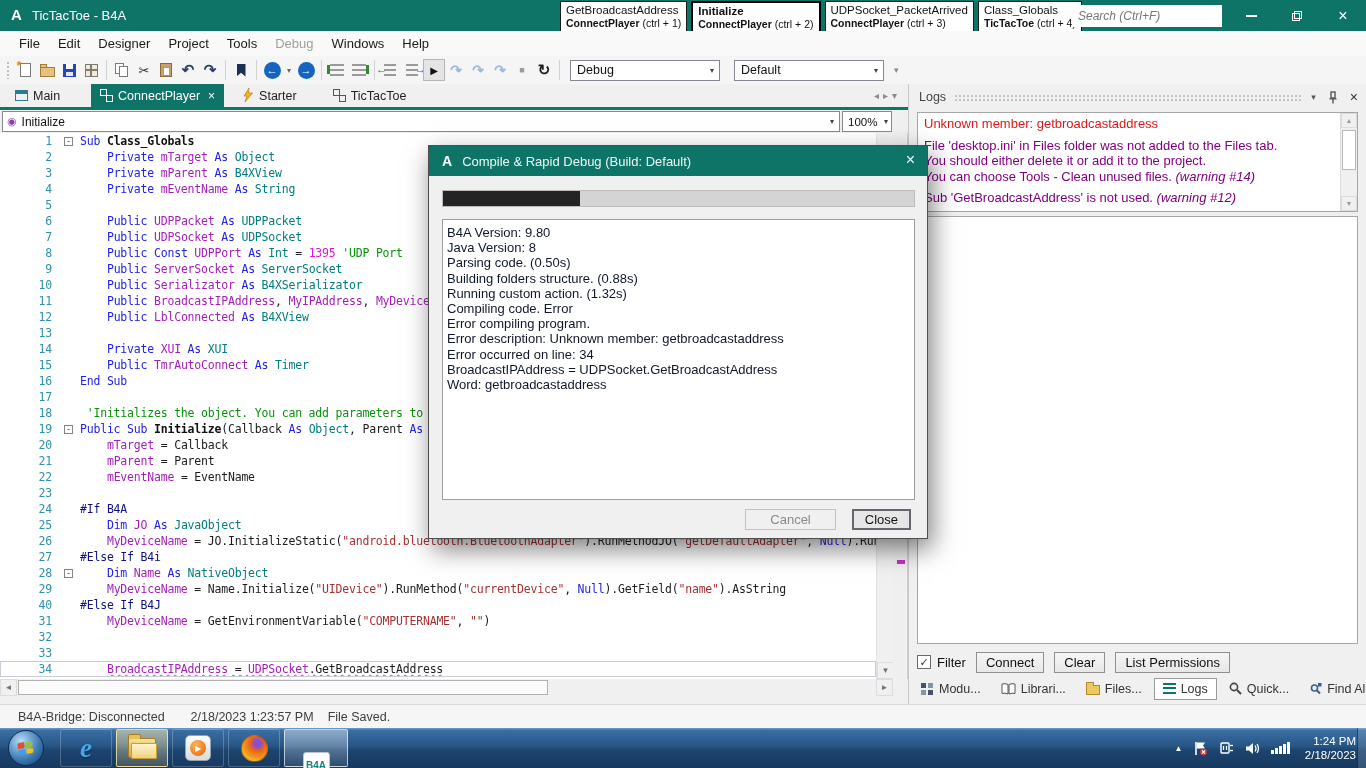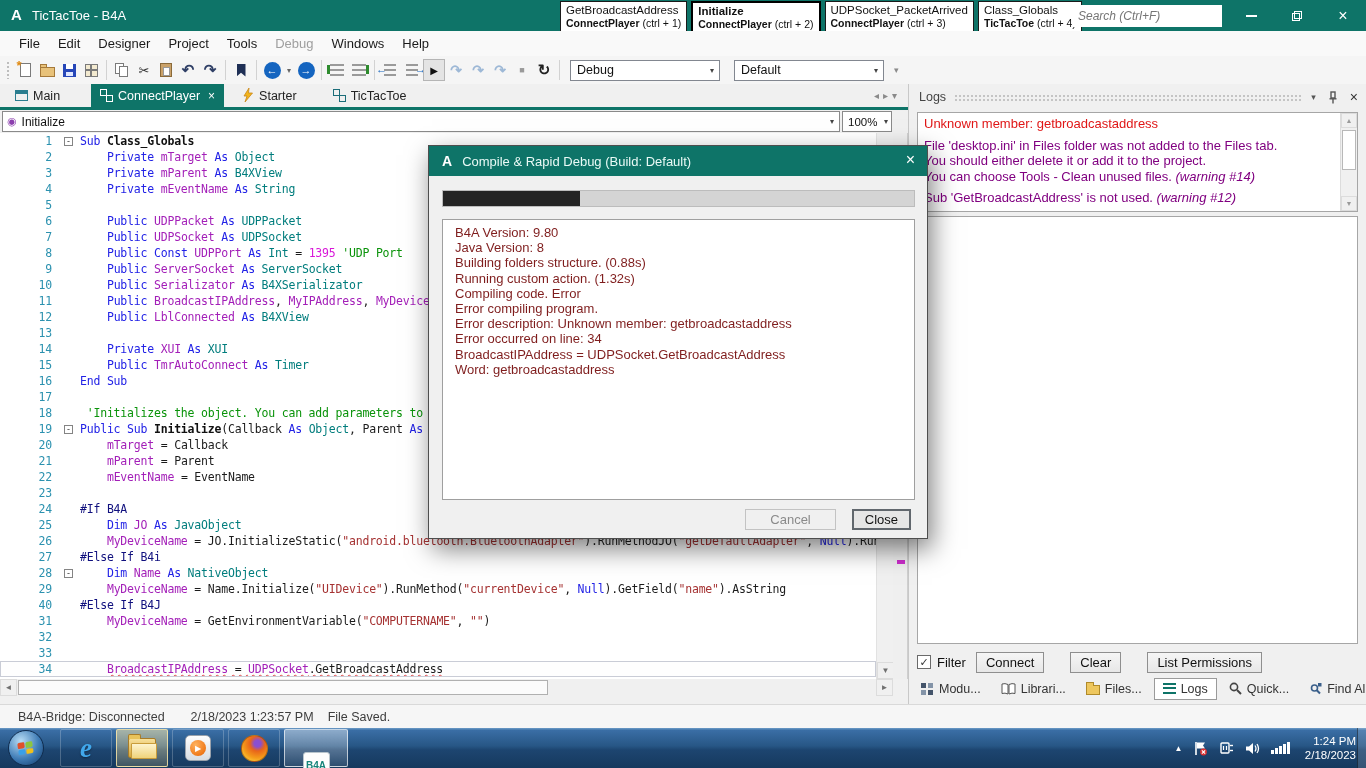--- a/index.html
+++ b/index.html
@@ -124,21 +124,21 @@
   .edgap { position:absolute; left:0; top:696px; width:908px; height:8px; background:#f0f0f0; }
 
   
   .dialog { position:absolute; left:428px; top:145px; width:500px; height:394px; background:#f0f0f0; border:1px solid #4e4e4e; box-shadow:4px 10px 24px rgba(0,0,0,0.5); z-index:60; }
   .dlg-title { position:absolute; left:0; top:0; width:100%; height:30px; background:#0e7468; display:flex; align-items:center; }
   .dlg-logo { color:#fff; font-weight:bold; font-size:14px; margin-left:13px; }
   .dlg-text { color:#eafaf6; font-size:13px; margin-left:10px; }
   .dlg-close { position:absolute; right:12px; top:5px; color:#fff; font-size:16px; cursor:pointer; }
   .progress { position:absolute; left:13px; top:44px; width:473px; height:17px; background:#d4d4d4; border:1px solid #bcbcbc; }
   .progress .fill { height:100%; background:#242424; }
-  .dlg-log { position:absolute; left:13px; top:73px; width:473px; height:281px; background:#fff; border:1px solid #9f9f9f; padding:5px 12px; font-size:13px; color:#7f1d1d; line-height:15.2px; overflow:hidden; }
+  .dlg-log { position:absolute; left:13px; top:73px; width:473px; height:281px; background:#fff; border:1px solid #9f9f9f; padding:5px 4px; font-size:13px; color:#0f172a; line-height:15.2px; overflow:hidden; }
   .dlg-btns { position:absolute; right:16px; bottom:8px; display:flex; gap:16px; }
   .btn { font-size:13px; padding:2px 24px; background:linear-gradient(#f4f4f4,#e4e4e4); border:1px solid #8f8f8f; color:#111; cursor:pointer; }
   .btn.disabled { background:#f0f0f0; border:1px solid #c3c3c3; color:#8a8a8a; }
   .btn.focusd { border:2px solid #61676d; background:#e6e6e6; padding:1px 11px; }
 
   
   .logspanel { position:absolute; left:908px; top:84px; width:458px; height:620px; background:#f0f0f0; border-left:1px solid #c8c8c8; }
   .lp-head { position:absolute; left:0; top:0; width:100%; height:26px; display:flex; align-items:center; padding:0 8px 0 10px; }
   .lp-title { font-size:12.5px; color:#444; margin-right:8px; }
   .lp-dots { flex:1; height:8px; margin-top:2px; background:radial-gradient(#c4c4c4 1px, transparent 1.2px); background-size:4px 4px; }
@@ -497,21 +497,21 @@
         <div class="th"></div>
         <div class="dn">▼</div>
       </div>
     </div>
     <div class="logbox2"></div>
     <div class="lp-controls">
       <span class="chk">
           <span>✓</span>
         </span>
       <span class="chk-label">Filter</span>
-      <span id="logbtns" style="display:flex;gap:26px;">
+      <span id="logbtns" style="display:flex;gap:10px;">
           <button class="lp-btn">Connect</button>
           <button class="lp-btn">Clear</button>
           <button class="lp-btn">List Permissions</button>
         </span>
     </div>
     <div class="docktabs" id="docktabs">
         <div class="dtab">
           <span class="ic-mod"></span>
           <span>Modu...</span>
         </div>
@@ -553,20 +553,21 @@
       <span class="dlg-logo">A</span>
       <span class="dlg-text">Compile &amp; Rapid Debug (Build: Default)</span>
       <span class="dlg-close"><span>×</span></span>
     </div>
     <div class="progress">
         <div class="fill" id="pfill" style="width: 29%;"></div>
       </div>
     <div class="dlg-log" id="dlglog">
         <div>B4A Version: 9.80</div>
         <div>Java Version: 8</div>
+        <div>Parsing code.    (0.50s)</div>
         <div>Building folders structure.    (0.88s)</div>
         <div>Running custom action.    (1.32s)</div>
         <div>Compiling code.    Error</div>
         <div>Error compiling program.</div>
         <div>Error description: Unknown member: getbroadcastaddress</div>
         <div>Error occurred on line: 34</div>
         <div>BroadcastIPAddress = UDPSocket.GetBroadcastAddress</div>
         <div>Word: getbroadcastaddress</div>
       </div>
     <div class="dlg-btns">

